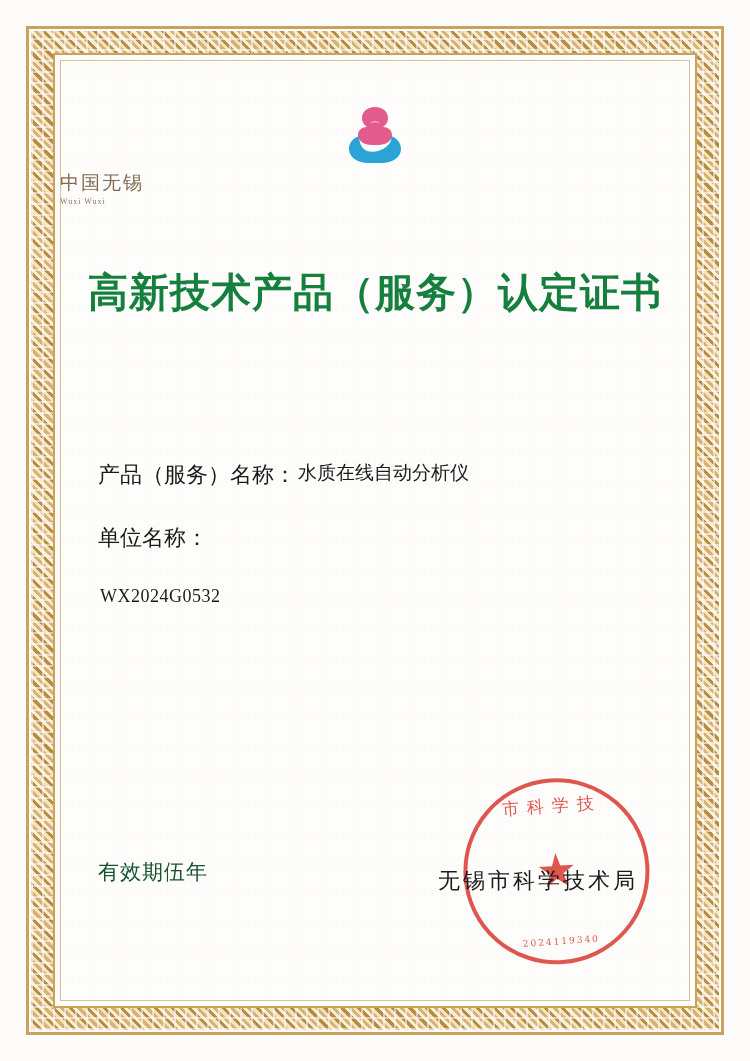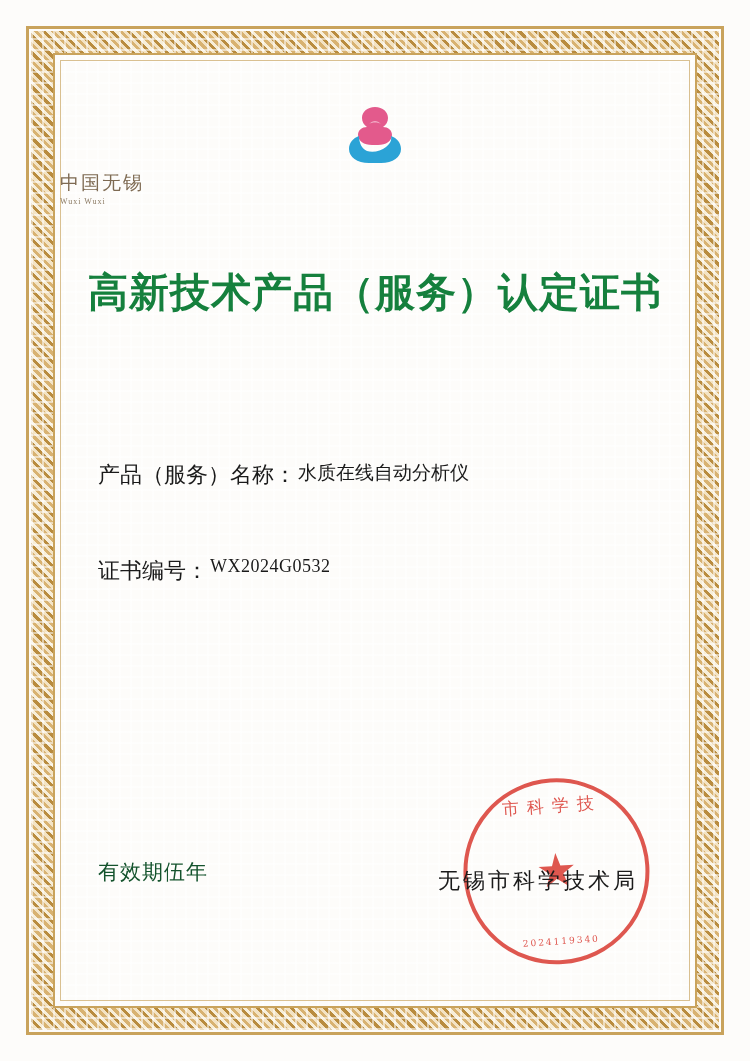--- a/index.html
+++ b/index.html
@@ -268,24 +268,24 @@
     <div class="title">高新技术产品（服务）认定证书</div>
 
     <div class="fields">
 
       <div class="field-row">
         <span class="field-label">产品（服务）名称：</span>
         <span class="field-value">水质在线自动分析仪</span>
       </div>
 
       <div class="field-row">
+        <span class="field-label">单位名称：</span>
       </div>
 
       <div class="field-row">
-        <span class="field-label">证书编号：</span>
         <span class="field-value latin">WX2024G0532</span>
       </div>
 
     </div>
 
     <div class="footer">
       <div class="validity">有效期伍年</div>
 
       <div class="issuer-block">
         <div class="seal">

